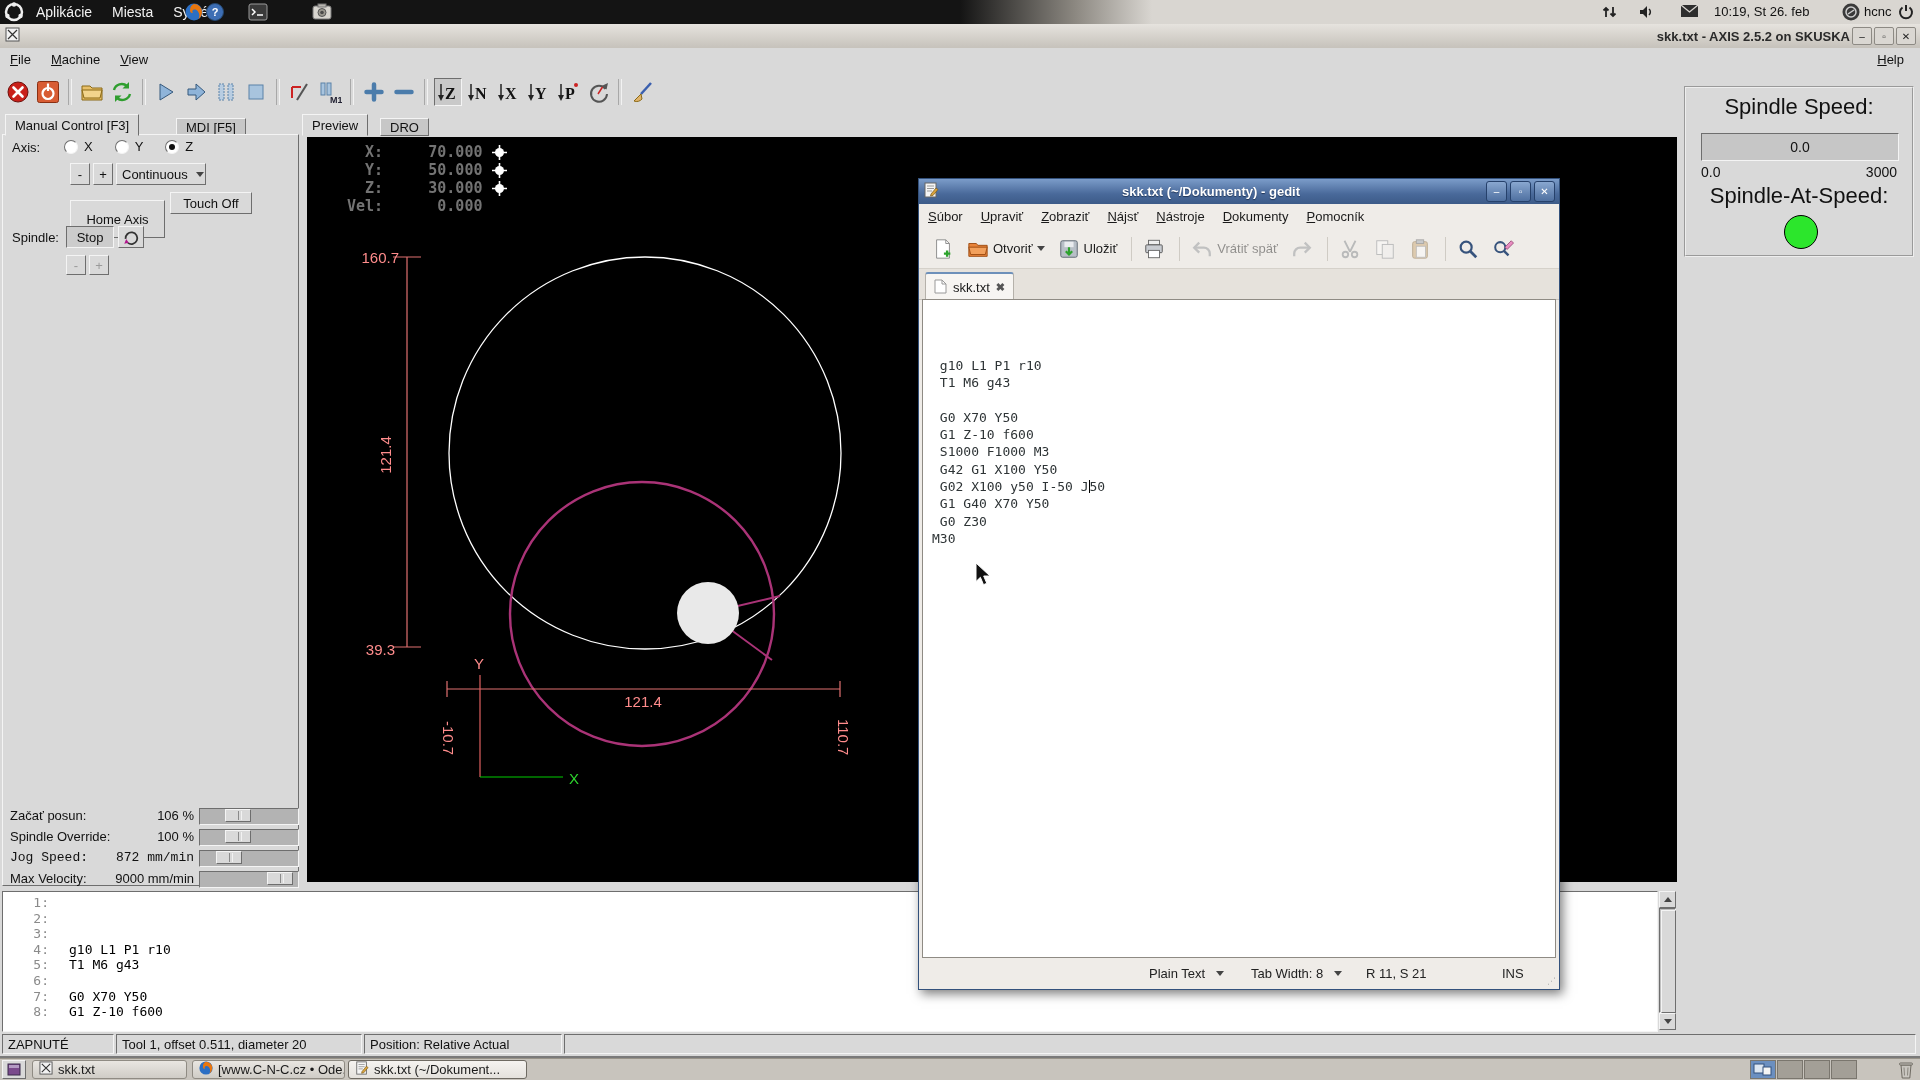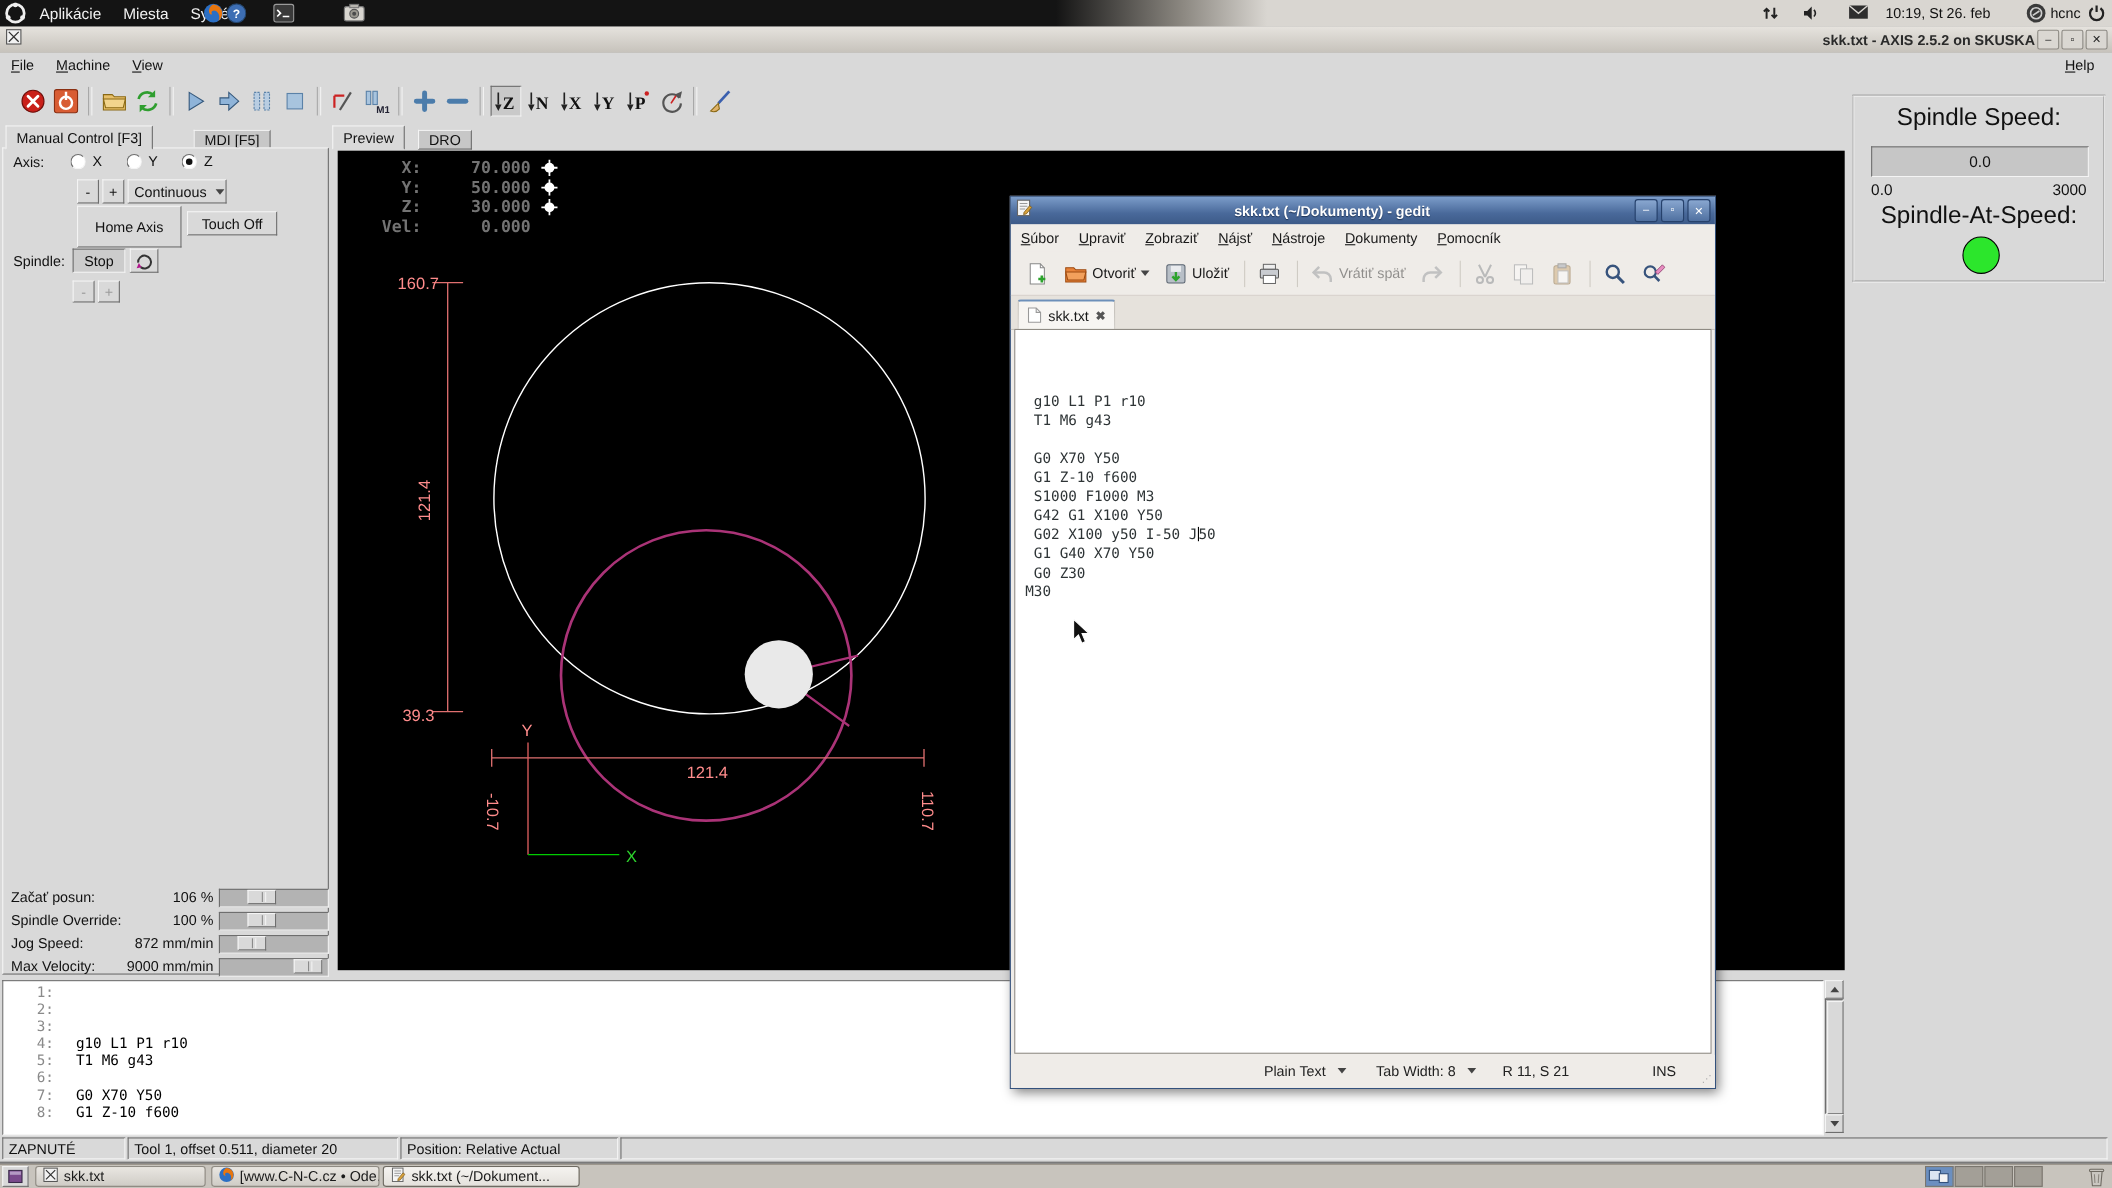--- a/index.html
+++ b/index.html
@@ -14,21 +14,21 @@
   #top-panel{left:0;top:0;width:1920px;height:24px;background:linear-gradient(90deg,#141414 0%,#141414 50%,#8c8881 56%,#d9d6d1 60%,#d9d6d1 100%);z-index:20}
   .pmenu{display:inline-block;color:#f2f2f2;font-size:14px;line-height:24px;padding:0 10px}
   .tray-txt{font-size:13px;color:#111;line-height:24px}
   
   #axis-bg{left:0;top:24px;width:1920px;height:1032px;background:#d9d9d9;z-index:1}
   #axis-title{left:0;top:24px;width:1920px;height:24px;background:linear-gradient(#e6e3de,#c6c2bb);border-bottom:1px solid #9a968f;z-index:2;display:flex;align-items:center}
   #axis-title .t{flex:1;text-align:right;font-size:13px;font-weight:bold;color:#2a2a2a}
   .wbtn{width:18px;height:16px;margin-left:2px;display:flex;align-items:center;justify-content:center;font-size:10px;color:#222;background:#dad7d2;border:1px solid #8d8a84;border-radius:2px}
   #axis-menubar{left:0;top:48px;width:1920px;height:24px;background:#d9d9d9;z-index:2}
   .amenu{display:inline-block;font-size:13px;color:#111;line-height:24px;padding:0 10px}
-  #axis-toolbar{left:0;top:72px;width:1920px;height:40px;z-index:2;display:flex;align-items:center;padding-left:15px;box-sizing:border-box}
+  #axis-toolbar{left:0;top:72px;width:1920px;height:40px;z-index:2;display:flex;align-items:center;padding-left:3px;box-sizing:border-box}
   .tbtn{width:28px;height:28px;margin:0 1px;display:flex;align-items:center;justify-content:center;box-sizing:border-box;border:1px solid transparent}
   .tbtn.pressed{border-color:#6e6e6e #f4f4f4 #f4f4f4 #6e6e6e;background:#c9c9c9}
   .tbtn svg{width:24px;height:24px}
   .tsep{width:2px;height:26px;margin:0 5px;border-left:1px solid #a8a8a8;border-right:1px solid #f2f2f2}
   .tab{position:absolute;box-sizing:border-box;font-size:13px;color:#111;background:#d9d9d9;border:1px solid;border-color:#f4f4f4 #6e6e6e transparent #f4f4f4;display:flex;align-items:center;padding:0 9px}
   .tab.inactive{background:#c7c7c7;border-bottom:1px solid #6e6e6e}
   #left-panel{left:2px;top:134px;width:297px;height:752px;border:1px solid;border-color:#f4f4f4 #6e6e6e #6e6e6e #f4f4f4;box-sizing:border-box;z-index:2;background:#d9d9d9}
   .lbl{font-size:13px;color:#111}
   .radio{width:12px;height:12px;border-radius:50%;background:#fff;border:1px solid;border-color:#6e6e6e #f4f4f4 #f4f4f4 #6e6e6e;display:inline-flex;align-items:center;justify-content:center}
   .radio .dot{width:6px;height:6px;border-radius:50%;background:#111}
@@ -301,21 +301,21 @@
         </span>
         <span class="lbl">Z</span>
       </span>
     </div>
   <div class="abs tkbtn" style="left:70px;top:163px;width:20px;height:22px;z-index:3">-</div>
   <div class="abs tkbtn" style="left:93px;top:163px;width:20px;height:22px;z-index:3">+</div>
   <div class="abs tkbtn" style="left:116px;top:163px;width:90px;height:22px;z-index:3;justify-content:flex-start;padding-left:5px">
     <span>Continuous</span>
     <span class="chev" style="margin-left:8px"></span>
   </div>
-  <div class="abs tkbtn" style="left:70px;top:187px;width:95px;height:38px;z-index:3">Home Axis</div>
+  <div class="abs tkbtn" style="left:70px;top:200px;width:95px;height:38px;z-index:3">Home Axis</div>
   <div class="abs tkbtn" style="left:170px;top:192px;width:82px;height:22px;z-index:3">Touch Off</div>
   <span class="abs lbl" style="left:12px;top:230px;z-index:3">Spindle:</span>
   <div class="abs tkbtn" style="left:66px;top:226px;width:48px;height:22px;z-index:3;border-color:#6e6e6e #f4f4f4 #f4f4f4 #6e6e6e;background:#cccccc">Stop</div>
   <div class="abs tkbtn" style="left:118px;top:226px;width:26px;height:22px;z-index:3">
       <svg width="18" height="18" viewBox="0 0 20 20">
         <path d="M4 12a6.5 6.5 0 1 1 2.5 4.5" fill="none" stroke="#333" stroke-width="2"></path>
         <path d="M2.5 17.5l5-1-2.8-4.2z" fill="#b0168c"></path>
       </svg>
     </div>
   <div class="abs tkbtn" style="left:66px;top:255px;width:20px;height:20px;z-index:3;color:#9a9a9a">-</div>
@@ -328,21 +328,21 @@
           <span class="handle" style="left: 25px;"></span>
         </span>
       </div>
       <div class="slider-row" style="top: 27px;">
         <span class="slider-label">Spindle Override:</span>
         <span class="slider-val">100 %</span>
         <span class="trough">
           <span class="handle" style="left: 25px;"></span>
         </span>
       </div>
-      <div class="slider-row" style="top: 48px;">
+      <div class="slider-row" style="top: 48px; font-family: Liberation Mono, monospace;">
         <span class="slider-label">Jog Speed:</span>
         <span class="slider-val">872 mm/min</span>
         <span class="trough">
           <span class="handle" style="left: 16px;"></span>
         </span>
       </div>
       <div class="slider-row" style="top: 69px;">
         <span class="slider-label">Max Velocity:</span>
         <span class="slider-val">9000 mm/min</span>
         <span class="trough">

